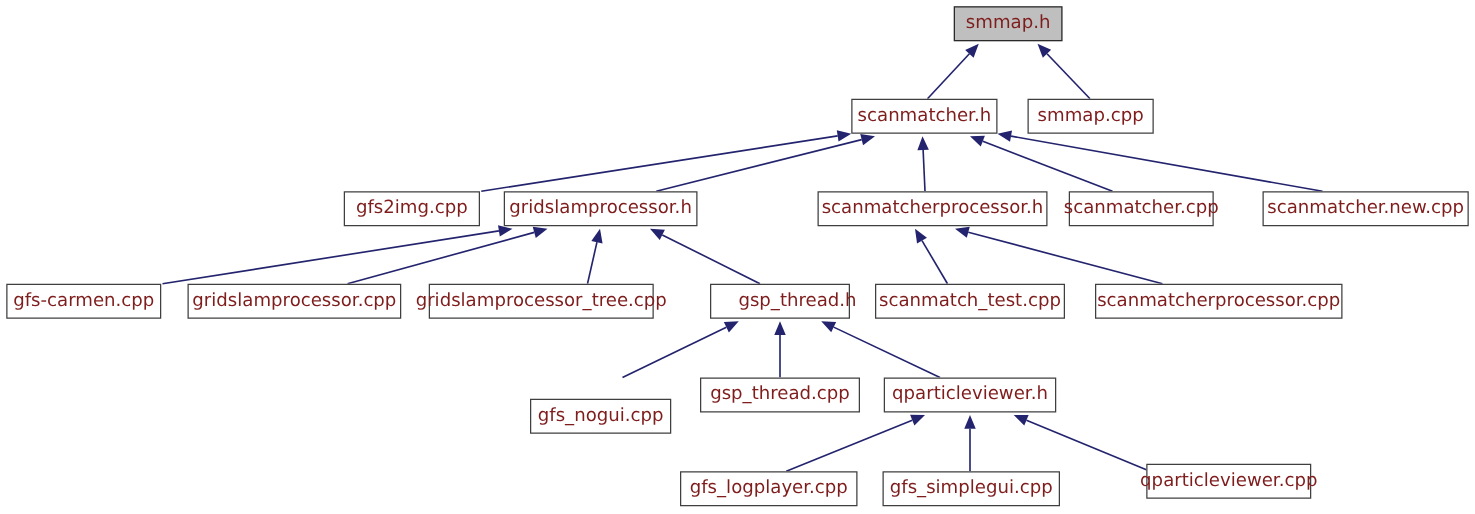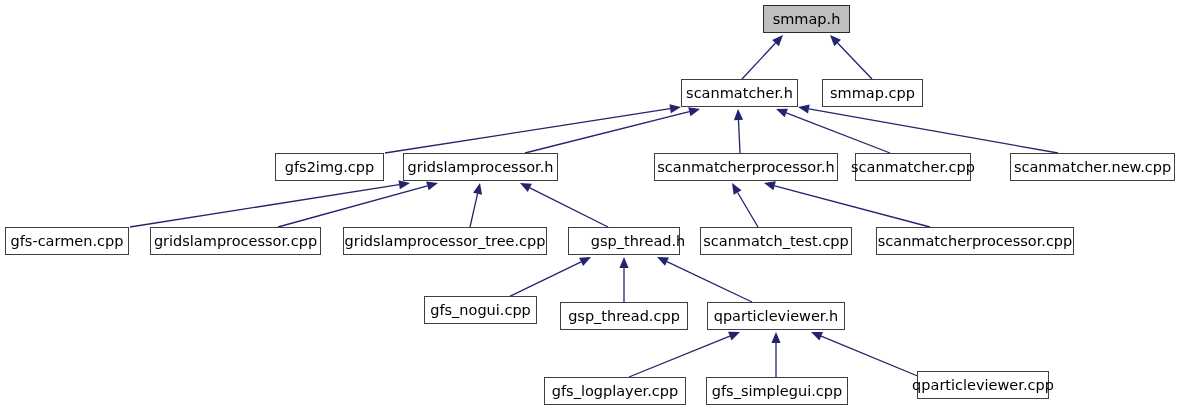--- a/index.html
+++ b/index.html
@@ -22,21 +22,21 @@
     left: 0;
     top: 0;
     width: 1180px;
     height: 411px;
   }
   .node {
     position: absolute;
     box-sizing: border-box;
     border: 1px solid #3f3f3f;
     background: #ffffff;
-    color: #000000;
+    color: #7f1d1d;
     font-size: 14.5px;
     line-height: 1;
     display: flex;
     align-items: center;
     justify-content: center;
     white-space: nowrap;
     height: 28px;
     z-index: 2;
   }
   .node.root {
@@ -155,33 +155,33 @@
       </div>
       <div class="node" style="left: 1010px; top: 153px; width: 165px;">
         <span class="node-label">scanmatcher.new.cpp</span>
       </div>
       <div class="node" style="left: 5px; top: 227px; width: 124px;">
         <span class="node-label">gfs-carmen.cpp</span>
       </div>
       <div class="node" style="left: 150px; top: 227px; width: 171px;">
         <span class="node-label">gridslamprocessor.cpp</span>
       </div>
-      <div class="node" style="left: 343px; top: 227px; width: 204px;">
+      <div class="node" style="left: 343px; top: 227px; width: 180px;">
         <span class="node-label">gridslamprocessor_tree.cpp</span>
       </div>
       <div class="node" style="left: 568px; top: 227px; width: 112px; padding-left: 28px;">
         <span class="node-label">gsp_thread.h</span>
       </div>
       <div class="node" style="left: 700px; top: 227px; width: 152px;">
         <span class="node-label">scanmatch_test.cpp</span>
       </div>
       <div class="node" style="left: 876px; top: 227px; width: 198px;">
         <span class="node-label">scanmatcherprocessor.cpp</span>
       </div>
-      <div class="node" style="left: 424px; top: 296px; width: 113px;">
+      <div class="node" style="left: 424px; top: 319px; width: 113px;">
         <span class="node-label">gfs_nogui.cpp</span>
       </div>
       <div class="node" style="left: 560px; top: 302px; width: 128px;">
         <span class="node-label">gsp_thread.cpp</span>
       </div>
       <div class="node" style="left: 707px; top: 302px; width: 138px;">
         <span class="node-label">qparticleviewer.h</span>
       </div>
       <div class="node" style="left: 544px; top: 377px; width: 142px;">
         <span class="node-label">gfs_logplayer.cpp</span>

